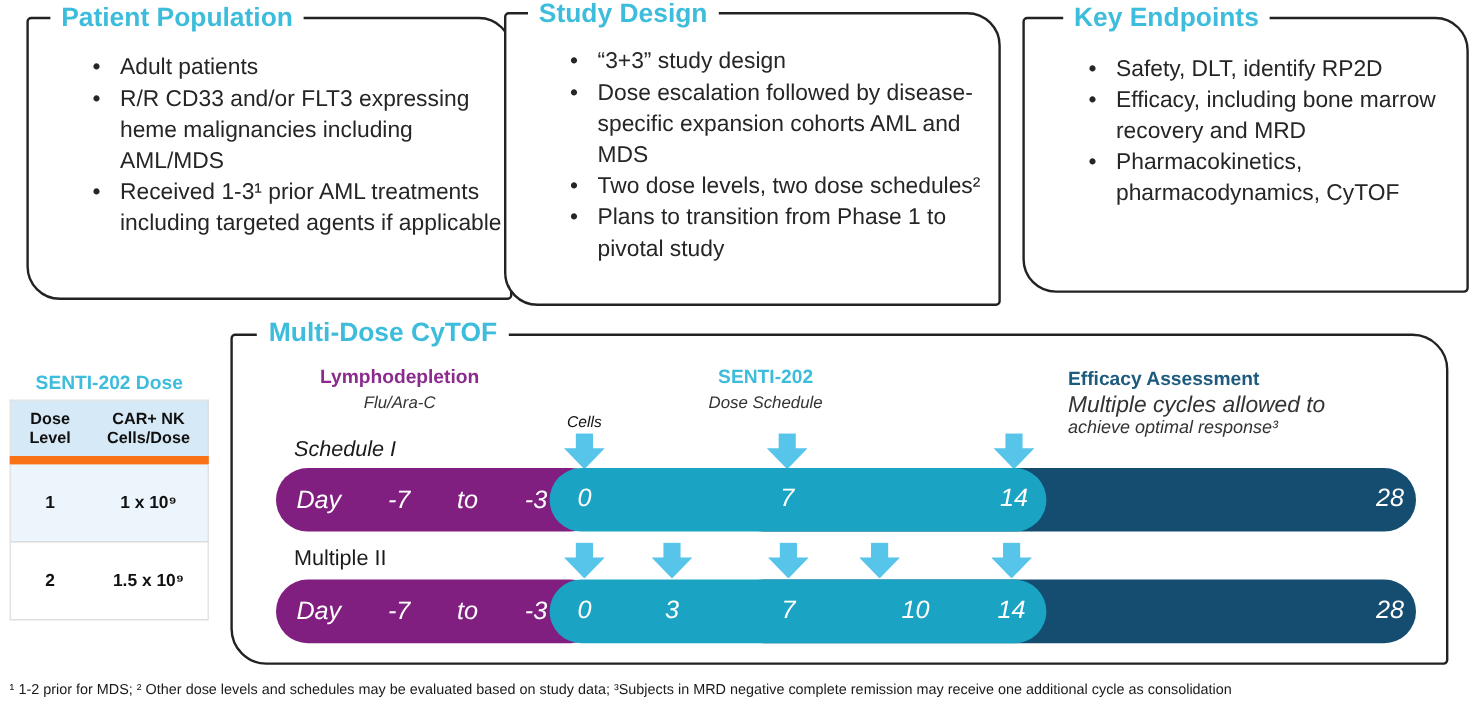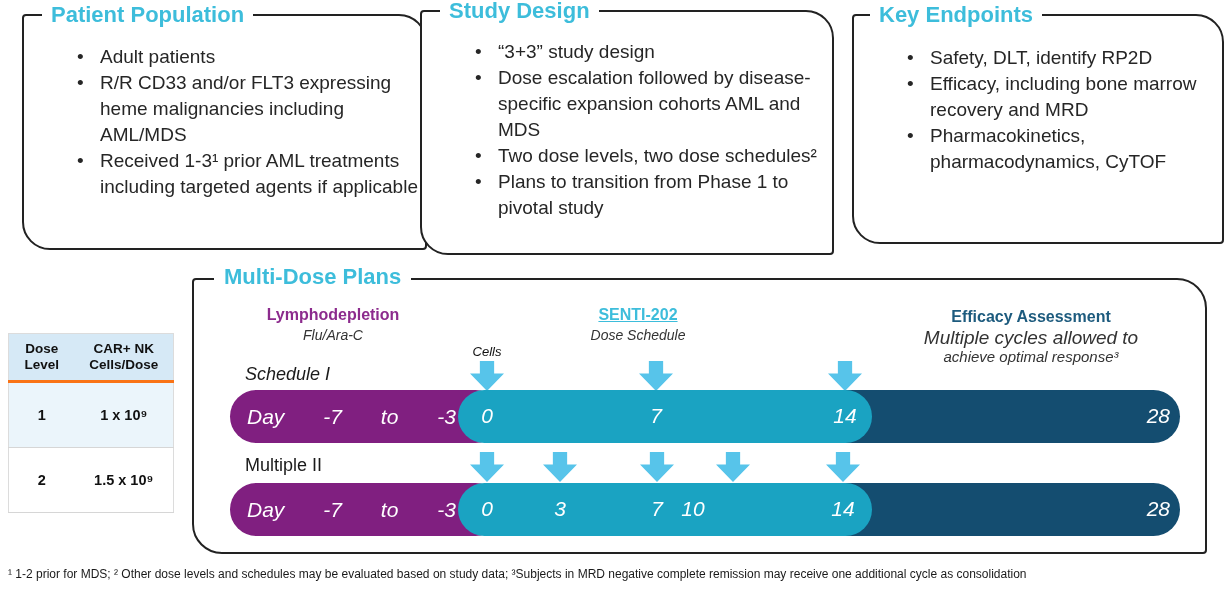--- a/index.html
+++ b/index.html
@@ -18,21 +18,21 @@
   }
   .bullets{list-style:none;margin:0;font-size:19px;line-height:26px;color:#262626;}
   .bullets li{position:relative;padding-left:36px;}
   .bullets li .blt{position:absolute;left:13px;top:0;}
   
   .dose-table-title{position:absolute;left:8px;top:311px;width:166px;text-align:center;
     font-size:16px;font-weight:bold;color:#3dbddb;}
   .dose-table{position:absolute;left:8px;top:333px;width:166px;border-collapse:collapse;
     border:1px solid #dcdcdc;}
   .dose-table th{background:#d6e9f6;height:44px;font-size:13.5px;font-weight:bold;color:#111;
-    text-align:center;vertical-align:middle;line-height:16px;border-bottom:3px solid #f97316;}
+    text-align:center;vertical-align:middle;line-height:16px;border-bottom:7px solid #f97316;}
   .dose-table td{height:62px;text-align:center;vertical-align:middle;font-size:14.5px;
     font-weight:bold;color:#111;border-bottom:1px solid #d6d6d6;}
   .dose-table tr.tint td{background:#ebf5fb;}
   
   .cycle-box{
     position:absolute;left:192px;top:278px;width:1011px;height:272px;
     border:2px solid #222222;border-radius:4px 30px 4px 30px;background:#fff;
   }
   .cycle-title{position:absolute;left:214px;top:262px;background:#fff;padding:0 10px;
     font-size:22px;font-weight:bold;color:#3dbddb;line-height:30px;white-space:nowrap;z-index:3;}
@@ -75,59 +75,60 @@
     <span class="box-title" style="left:18px;">Study Design</span>
     <ul class="bullets" style="margin:27px 47px 0 0;width:363px;">
       <li><span class="blt">•</span><span>“3+3” study design</span></li>
       <li><span class="blt">•</span><span>Dose escalation followed by disease-specific expansion cohorts AML and MDS</span></li>
       <li><span class="blt">•</span><span>Two dose levels, two dose schedules²</span></li>
       <li><span class="blt">•</span><span>Plans to transition from Phase 1 to pivotal study</span></li>
     </ul>
   </div>
 
   <div class="info-box" style="left:852px;top:14px;width:368px;height:226px;">
-    <span class="box-title" style="left:16px;">Key Endpoints</span>
+    <span class="box-title" style="left:32px;">Key Endpoints</span>
     <ul class="bullets" style="margin:29px 25px 0 0;width:343px;">
       <li><span class="blt">•</span><span>Safety, DLT, identify RP2D</span></li>
       <li><span class="blt">•</span><span>Efficacy, including bone marrow recovery and MRD</span></li>
       <li><span class="blt">•</span><span>Pharmacokinetics, pharmacodynamics, CyTOF</span></li>
     </ul>
   </div>
 
+  <div class="dose-table-title">SENTI-202 Dose</div>
   <table class="dose-table">
     <tbody>
         <tr>
       <th style="width:40%;">Dose Level</th>
       <th>CAR+ NK Cells/Dose</th>
     </tr>
     <tr class="tint">
       <td>1</td>
       <td>1 x 10⁹</td>
     </tr>
     <tr>
       <td>2</td>
       <td>1.5 x 10⁹</td>
     </tr>
   </tbody>
     </table>
 
   <div class="cycle-box"></div>
-  <span class="cycle-title">Multi-Dose Plans</span>
+  <span class="cycle-title">Multi-Dose CyTOF</span>
 
   <div class="phase-hdr" style="left:233px;top:303px;width:200px;text-align:center;">
     <div class="ph-title" style="color:#8c2b8d;">Lymphodepletion</div>
     <div class="ph-sub">Flu/Ara-C</div>
   </div>
 
   <div class="phase-hdr" style="left:538px;top:303px;width:200px;text-align:center;">
-    <div class="ph-title" style="color:#3dbddb;text-decoration:underline;">SENTI-202</div>
+    <div class="ph-title" style="color:#3dbddb;">SENTI-202</div>
     <div class="ph-sub">Dose Schedule</div>
   </div>
 
-  <div class="phase-hdr" style="left:890px;top:305px;width:282px;text-align:center;">
+  <div class="phase-hdr" style="left:890px;top:305px;width:282px;text-align:left;">
     <div class="ph-title" style="color:#1d5b7e;">Efficacy Assessment</div>
     <div class="ph-sub" style="font-size:19px;">Multiple cycles allowed to</div>
     <div class="ph-sub" style="font-size:15px;">achieve optimal response³</div>
   </div>
 
   <span class="dose-label" style="left:487px;top:344px;">Cells</span>
 
   <span class="sched-label" style="left:245px;top:364px;font-style:italic;">Schedule I</span>
 
   <div class="dose-arrow" style="left:487px;top:361px;"></div>
@@ -164,18 +165,18 @@
       <span>to</span>
       <span>-3</span>
     </div>
   </div>
   <div class="bar bar-navy" style="left:610px;top:483px;width:570px;"></div>
   <span class="day-28" style="left:1100px;top:496px;">28</span>
   <div class="bar bar-teal" style="left:458px;top:483px;width:414px;"></div>
   <span class="day-num" style="left:487px;top:496px;">0</span>
   <span class="day-num" style="left:560px;top:496px;">3</span>
   <span class="day-num" style="left:657px;top:496px;">7</span>
-  <span class="day-num" style="left:693px;top:496px;">10</span>
+  <span class="day-num" style="left:763px;top:496px;">10</span>
   <span class="day-num" style="left:843px;top:496px;">14</span>
 
   <div class="footnote">¹ 1-2 prior for MDS; ² Other dose levels and schedules may be evaluated based on study data; ³Subjects in MRD negative complete remission may receive one additional cycle as consolidation</div>
 
 </div>
 
 </body></html>

